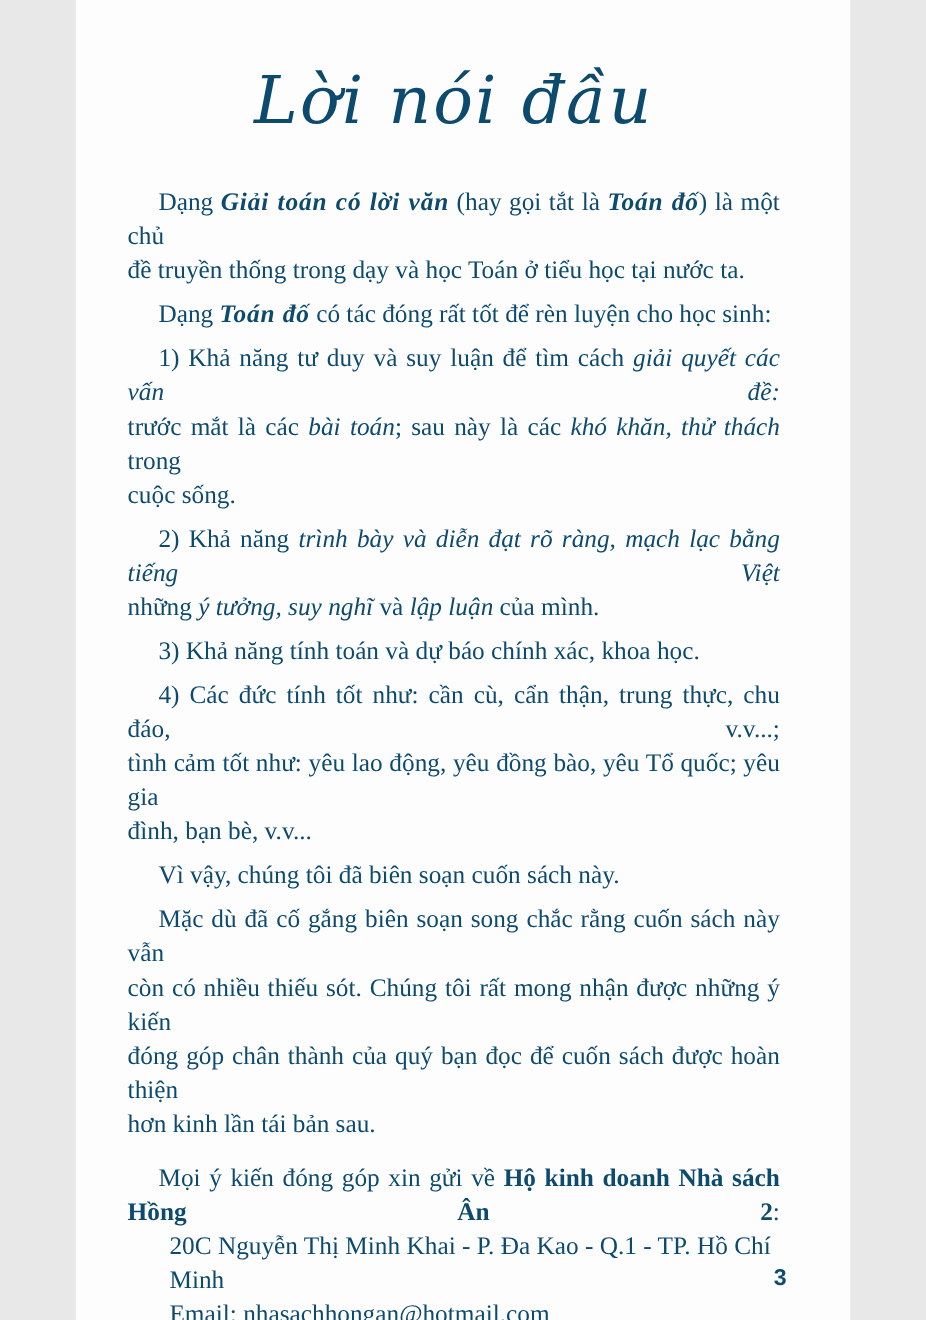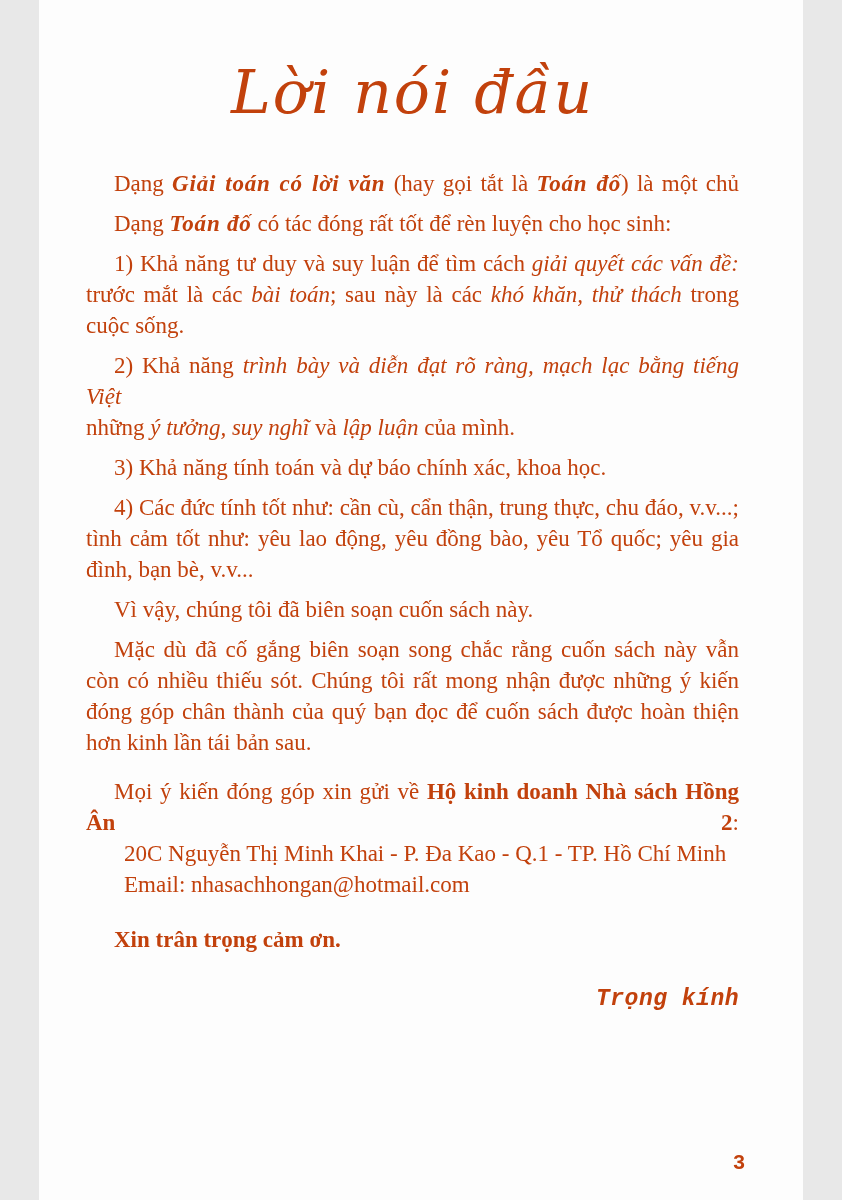--- a/index.html
+++ b/index.html
@@ -1,22 +1,22 @@
 <!DOCTYPE html>
 <html><head>
 <meta charset="utf-8">
 <style>
   html, body { margin: 0; padding: 0; background: #e8e8e8; }
   .page {
     position: relative;
-    width: 764px;
+    width: 704px;
     height: 1200px;
     margin: 0 auto;
     background: #fdfdfd;
-    color: #c2410c;
+    color: #0c4a6e;
     font-family: "Liberation Serif", serif;
     font-size: 23px;
     line-height: 31px;
     overflow: hidden;
     box-sizing: border-box;
   }
   .content { padding: 0 64px 0 47px; }
 
   .title {
     margin: 44px 0 28px 0;
@@ -63,20 +63,21 @@
 </head>
 <body>
 
 <div class="page">
   <div class="content">
 
     <h1 class="title">Lời nói đầu</h1>
 
     <div class="para">
       <div class="ln ind j"><span>Dạng </span><span class="bi">Giải toán có lời văn</span><span> (hay gọi tắt là </span><span class="bi">Toán đố</span><span>) là một chủ</span></div>
+      <div class="ln"><span>đề truyền thống trong dạy và học Toán ở tiểu học tại nước ta.</span></div>
     </div>
 
     <div class="para">
       <div class="ln ind"><span>Dạng </span><span class="bi">Toán đố</span><span> có tác đóng rất tốt để rèn luyện cho học sinh:</span></div>
     </div>
 
     <div class="para">
       <div class="ln ind j"><span>1) Khả năng tư duy và suy luận để tìm cách </span><span class="i">giải quyết các vấn đề:</span></div>
       <div class="ln j"><span>trước mắt là các </span><span class="i">bài toán</span><span>; sau này là các </span><span class="i">khó khăn, thử thách</span><span> trong</span></div>
       <div class="ln"><span>cuộc sống.</span></div>

